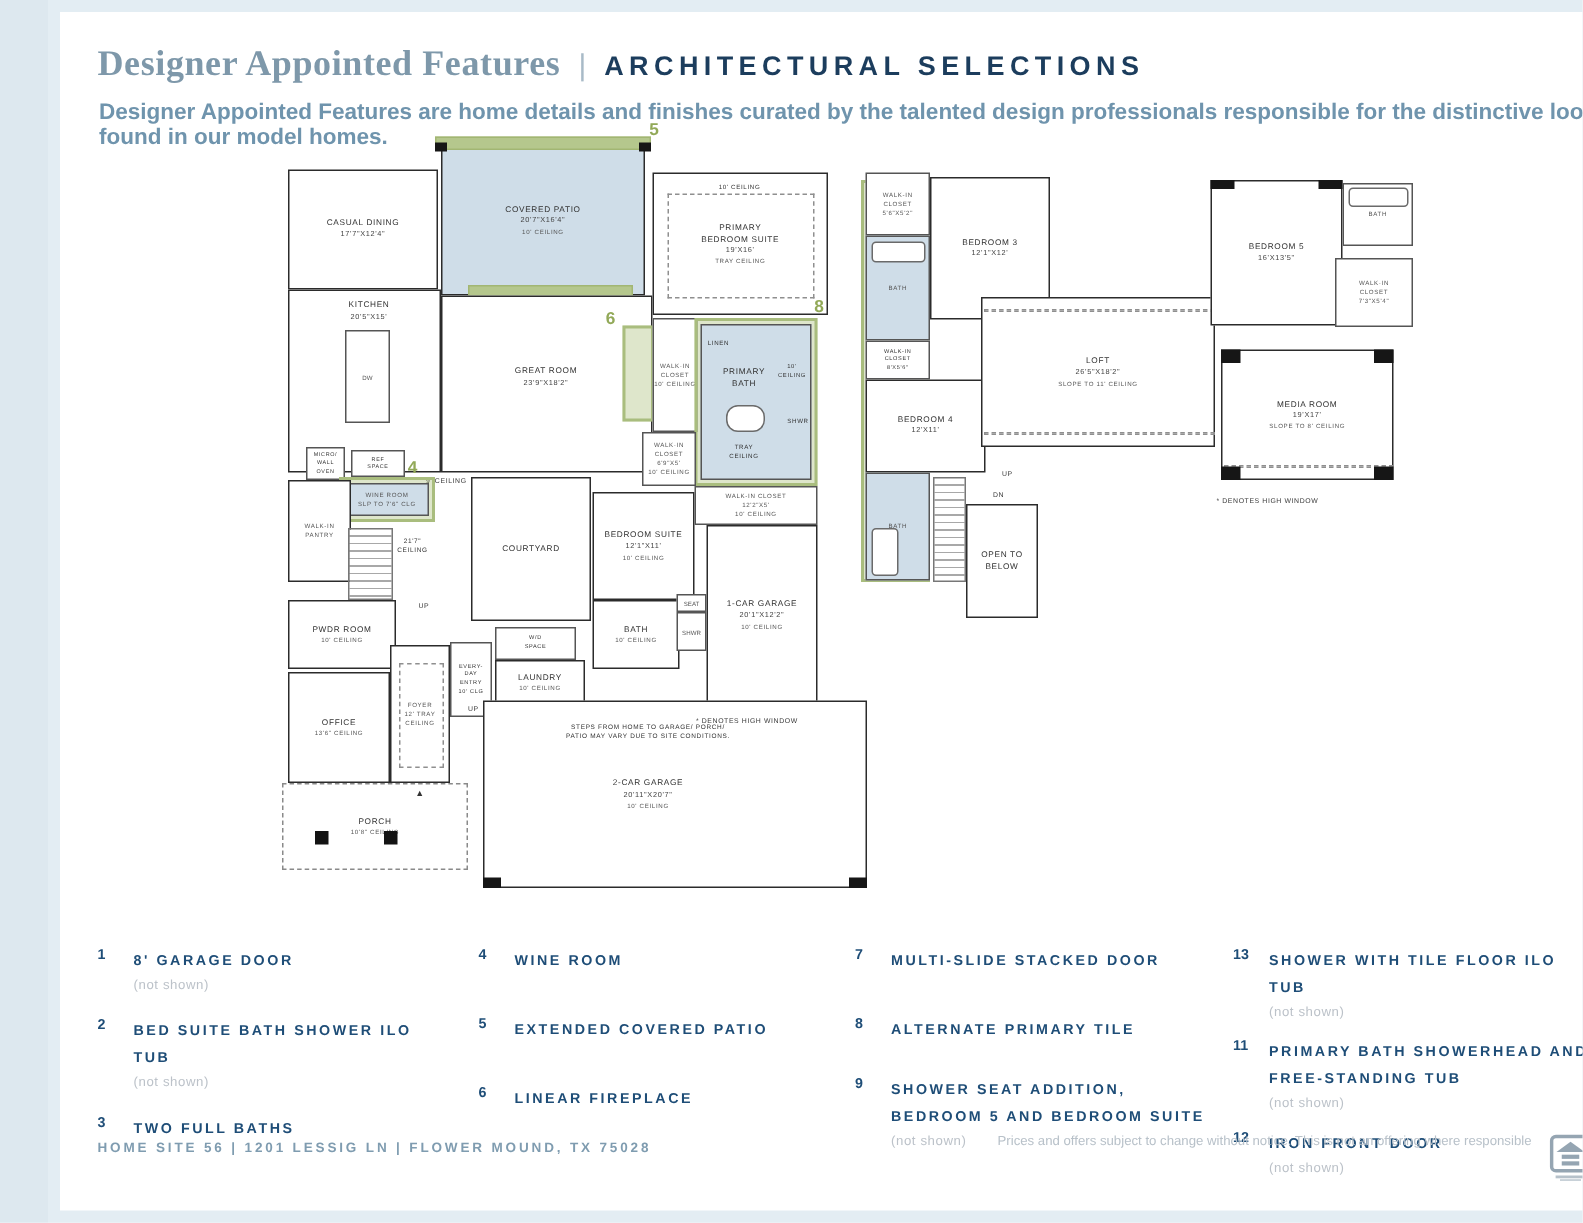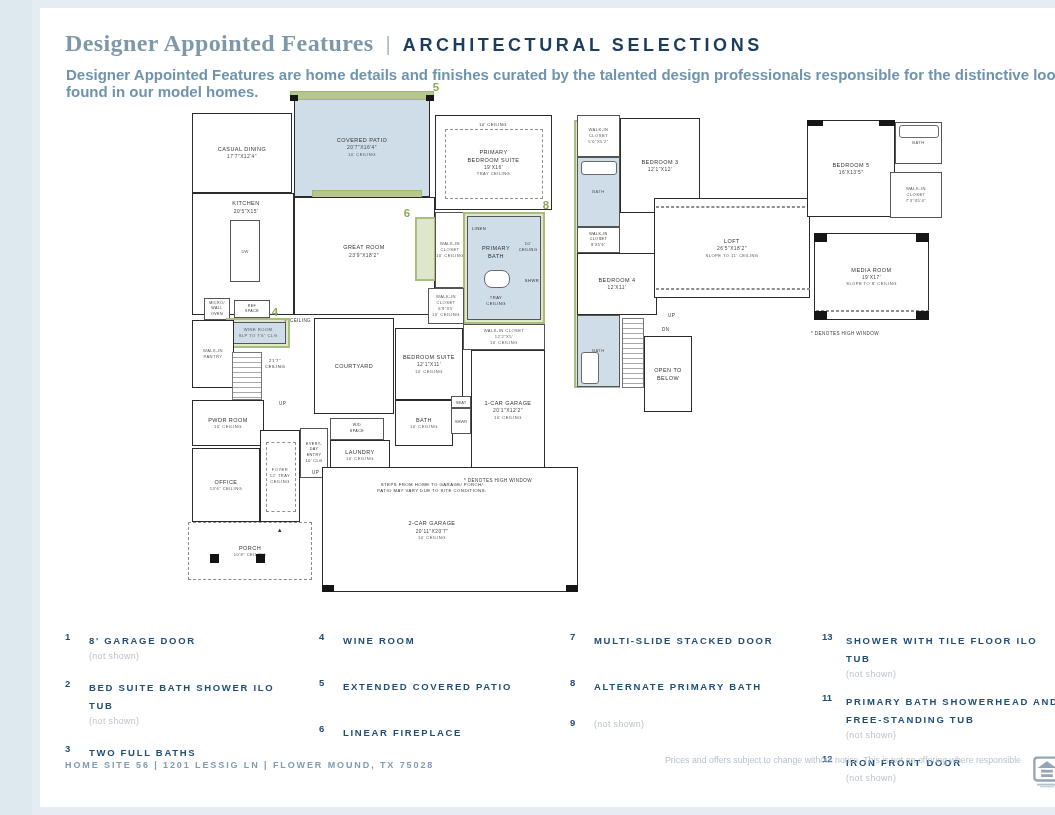--- a/index.html
+++ b/index.html
@@ -393,25 +393,25 @@
         <span class="leg-txt"><span class="leg-lab">LINEAR FIREPLACE</span></span>
       </div>
   </div>
   <div class="leg-col" style="left:538px;width:245px">
     <div class="leg-item" style="margin-bottom:28px">
         <span class="leg-n">7</span>
         <span class="leg-txt"><span class="leg-lab">MULTI-SLIDE STACKED DOOR</span></span>
       </div>
     <div class="leg-item" style="margin-bottom:22px">
         <span class="leg-n">8</span>
-        <span class="leg-txt"><span class="leg-lab">ALTERNATE PRIMARY BATH</span></span>
+        <span class="leg-txt"><span class="leg-lab">ALTERNATE PRIMARY TILE</span></span>
       </div>
     <div class="leg-item">
         <span class="leg-n">9</span>
-        <span class="leg-txt"><span class="leg-note" style="display:block">(not shown)</span></span>
+        <span class="leg-txt"><span class="leg-lab">SHOWER SEAT ADDITION, BEDROOM 5 AND BEDROOM SUITE</span><span class="leg-note" style="display:block">(not shown)</span></span>
       </div>
   </div>
   <div class="leg-col" style="left:790px;width:240px">
     <div class="leg-item" style="margin-bottom:12px">
         <span class="leg-n">13</span>
         <span class="leg-txt"><span class="leg-lab">SHOWER WITH TILE FLOOR ILO TUB</span><span class="leg-note" style="display:block">(not shown)</span></span>
       </div>
     <div class="leg-item" style="margin-bottom:12px">
         <span class="leg-n">11</span>
         <span class="leg-txt"><span class="leg-lab">PRIMARY BATH SHOWERHEAD AND FREE-STANDING TUB</span><span class="leg-note" style="display:block">(not shown)</span></span>

